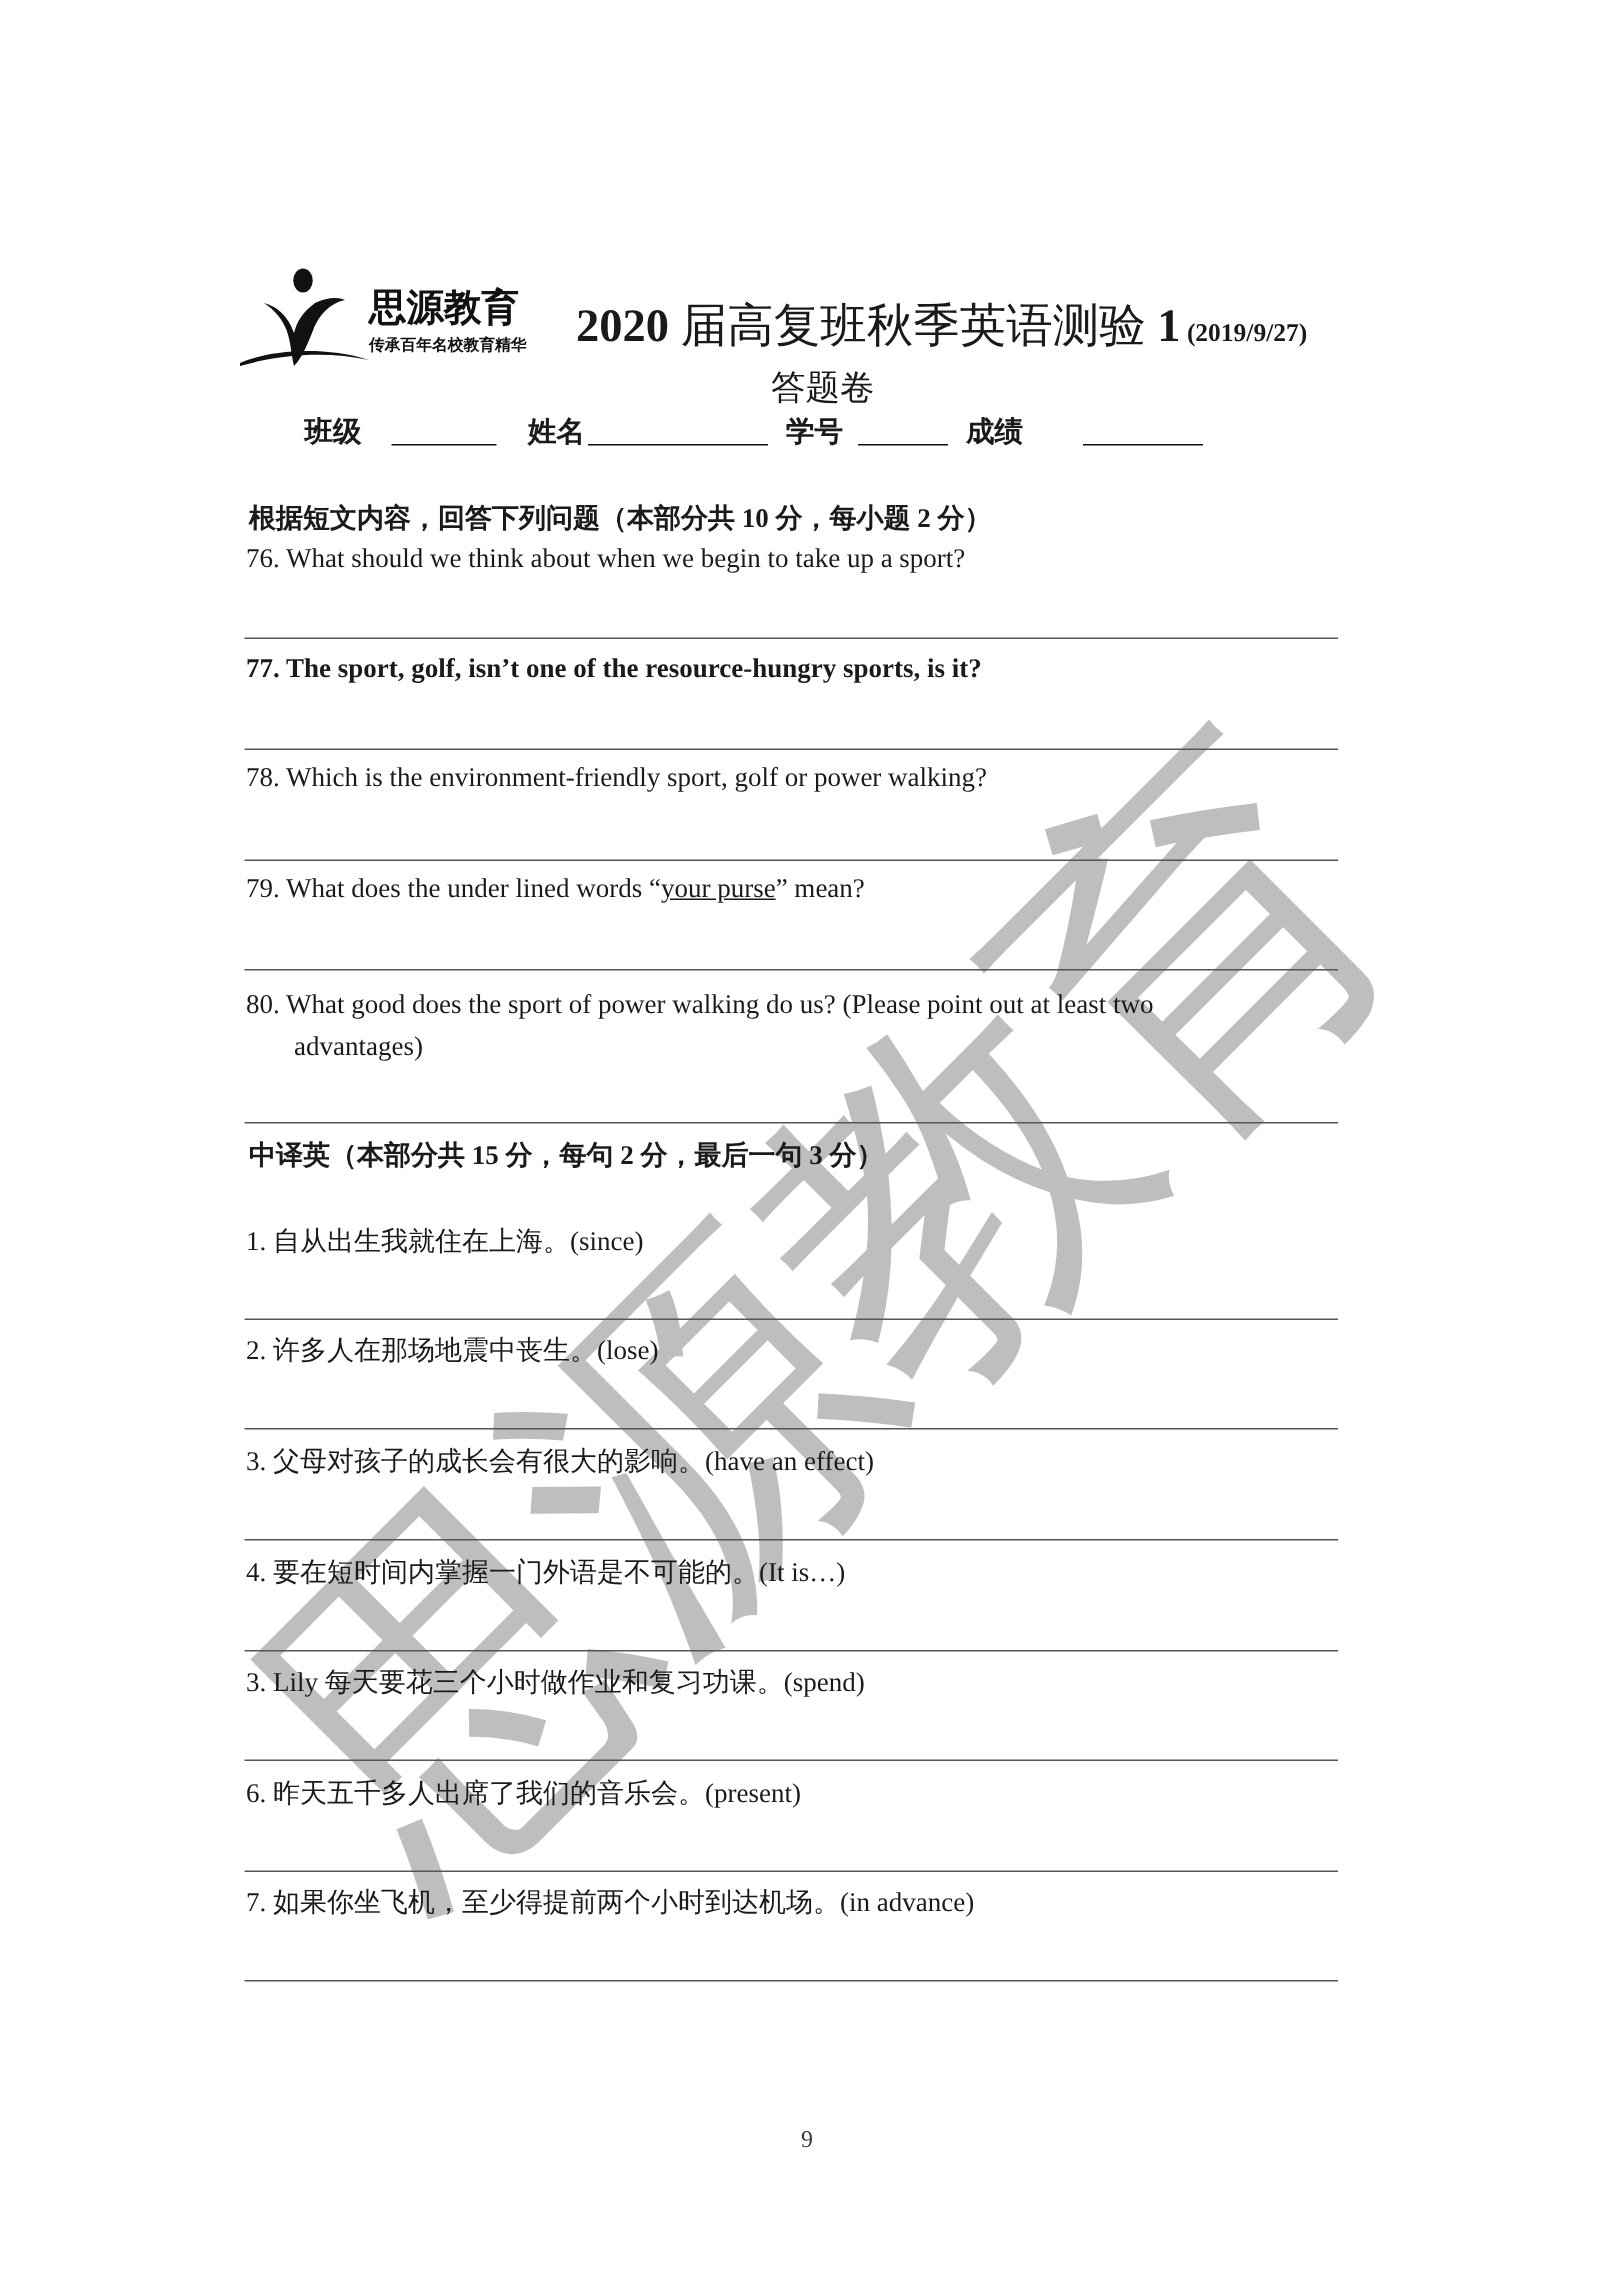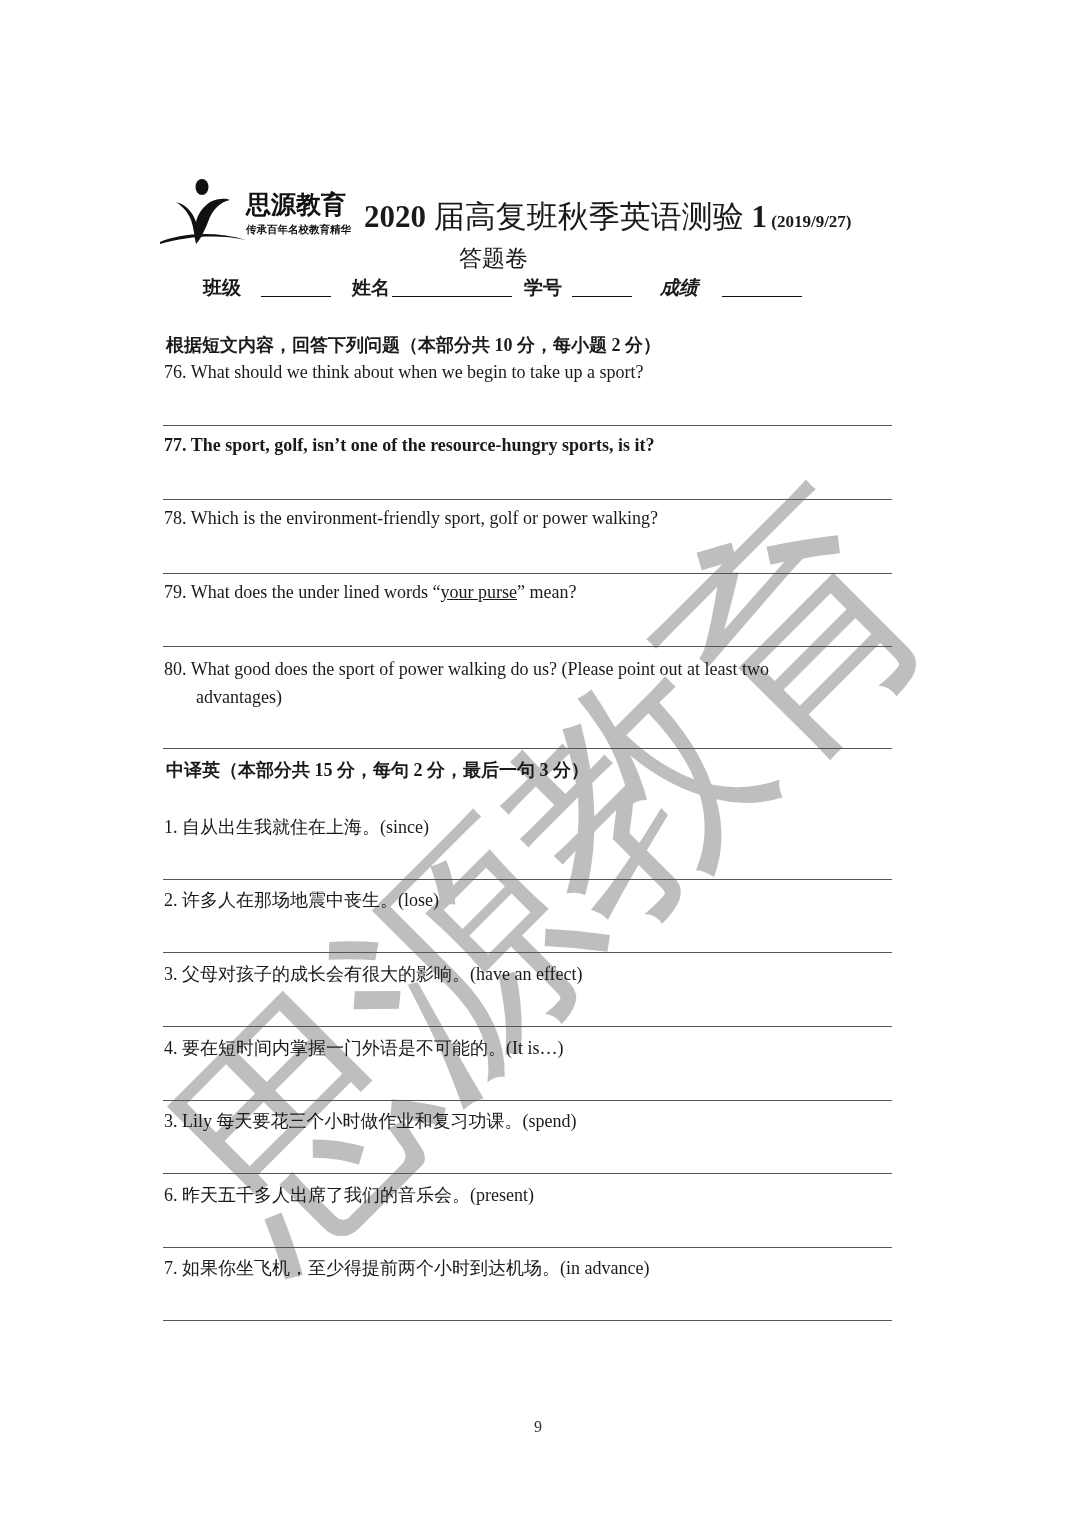--- a/index.html
+++ b/index.html
@@ -5,24 +5,24 @@
   html, body { margin:0; padding:0; background:#ffffff; }
   body { width:1080px; height:1527px; position:relative; overflow:hidden;
          font-family:"Liberation Serif","DejaVu Serif",serif; color:#1a1a1a; }
   .abs { position:absolute; }
 
   
   .logo { left:158px; top:178px; width:190px; height:70px; }
   .logo svg { position:absolute; left:0; top:0; }
   .logo-name { position:absolute; left:88px; top:10px; font-family:"DejaVu Sans",sans-serif; font-weight:bold; font-size:25px; letter-spacing:0px; color:#111; white-space:nowrap; }
   .logo-slogan { position:absolute; left:88px; top:45px; font-family:"DejaVu Sans",sans-serif; font-weight:bold; font-size:10.5px; color:#111; white-space:nowrap; }
-  .title { left:364px; top:196px; font-size:31px; white-space:nowrap; }
+  .title { left:384px; top:196px; font-size:31px; white-space:nowrap; }
   .title .yr, .title .num { font-weight:bold; }
   .title .date { font-size:17px; font-weight:bold; }
-  .subtitle { left:459px; top:243px; font-size:23px; }
+  .subtitle { left:514px; top:243px; font-size:23px; }
   .field-label { top:275px; font-size:19px; font-weight:bold; }
   .blank { top:296px; height:0; border-bottom:1.6px solid #111; }
 
   
   .section-head { left:166px; font-size:18px; font-weight:bold; white-space:nowrap; }
   .q { left:164px; font-size:18px; white-space:nowrap; }
   .q-wrap { left:164px; width:754px; font-size:18px; line-height:28px; text-align:justify; text-align-last:left; }
   .q-wrap .indent { padding-left:32px; display:block; text-align:left; }
   .u { text-decoration:underline; }
   .line { left:163px; width:729px; height:0; border-top:1.3px solid #555; }
@@ -58,21 +58,21 @@
 
 <div class="abs field-label" style="left:203px;">班级</div>
 <div class="abs blank" style="left:261px; width:70px;"></div>
 
 <div class="abs field-label" style="left:352px;">姓名</div>
 <div class="abs blank" style="left:392px; width:120px;"></div>
 
 <div class="abs field-label" style="left:524px;">学号</div>
 <div class="abs blank" style="left:572px; width:60px;"></div>
 
-<div class="abs field-label" style="left:660px;font-style:italic;">成绩</div>
+<div class="abs field-label" style="left:644px;">成绩</div>
 <div class="abs blank" style="left:722px; width:80px;"></div>
 
 <div class="abs section-head" style="top:333px;">根据短文内容，回答下列问题（本部分共 10 分，每小题 2 分）</div>
 
 <div class="abs q" style="top:362px;font-family:Liberation Serif, serif;">76. What should we think about when we begin to take up a sport?</div>
 <div class="abs line" style="top:425px;"></div>
 
 <div class="abs q" style="top:435px;font-weight:bold;">77. The sport, golf, isn’t one of the resource-hungry sports, is it?</div>
 <div class="abs line" style="top:499px;"></div>
 

